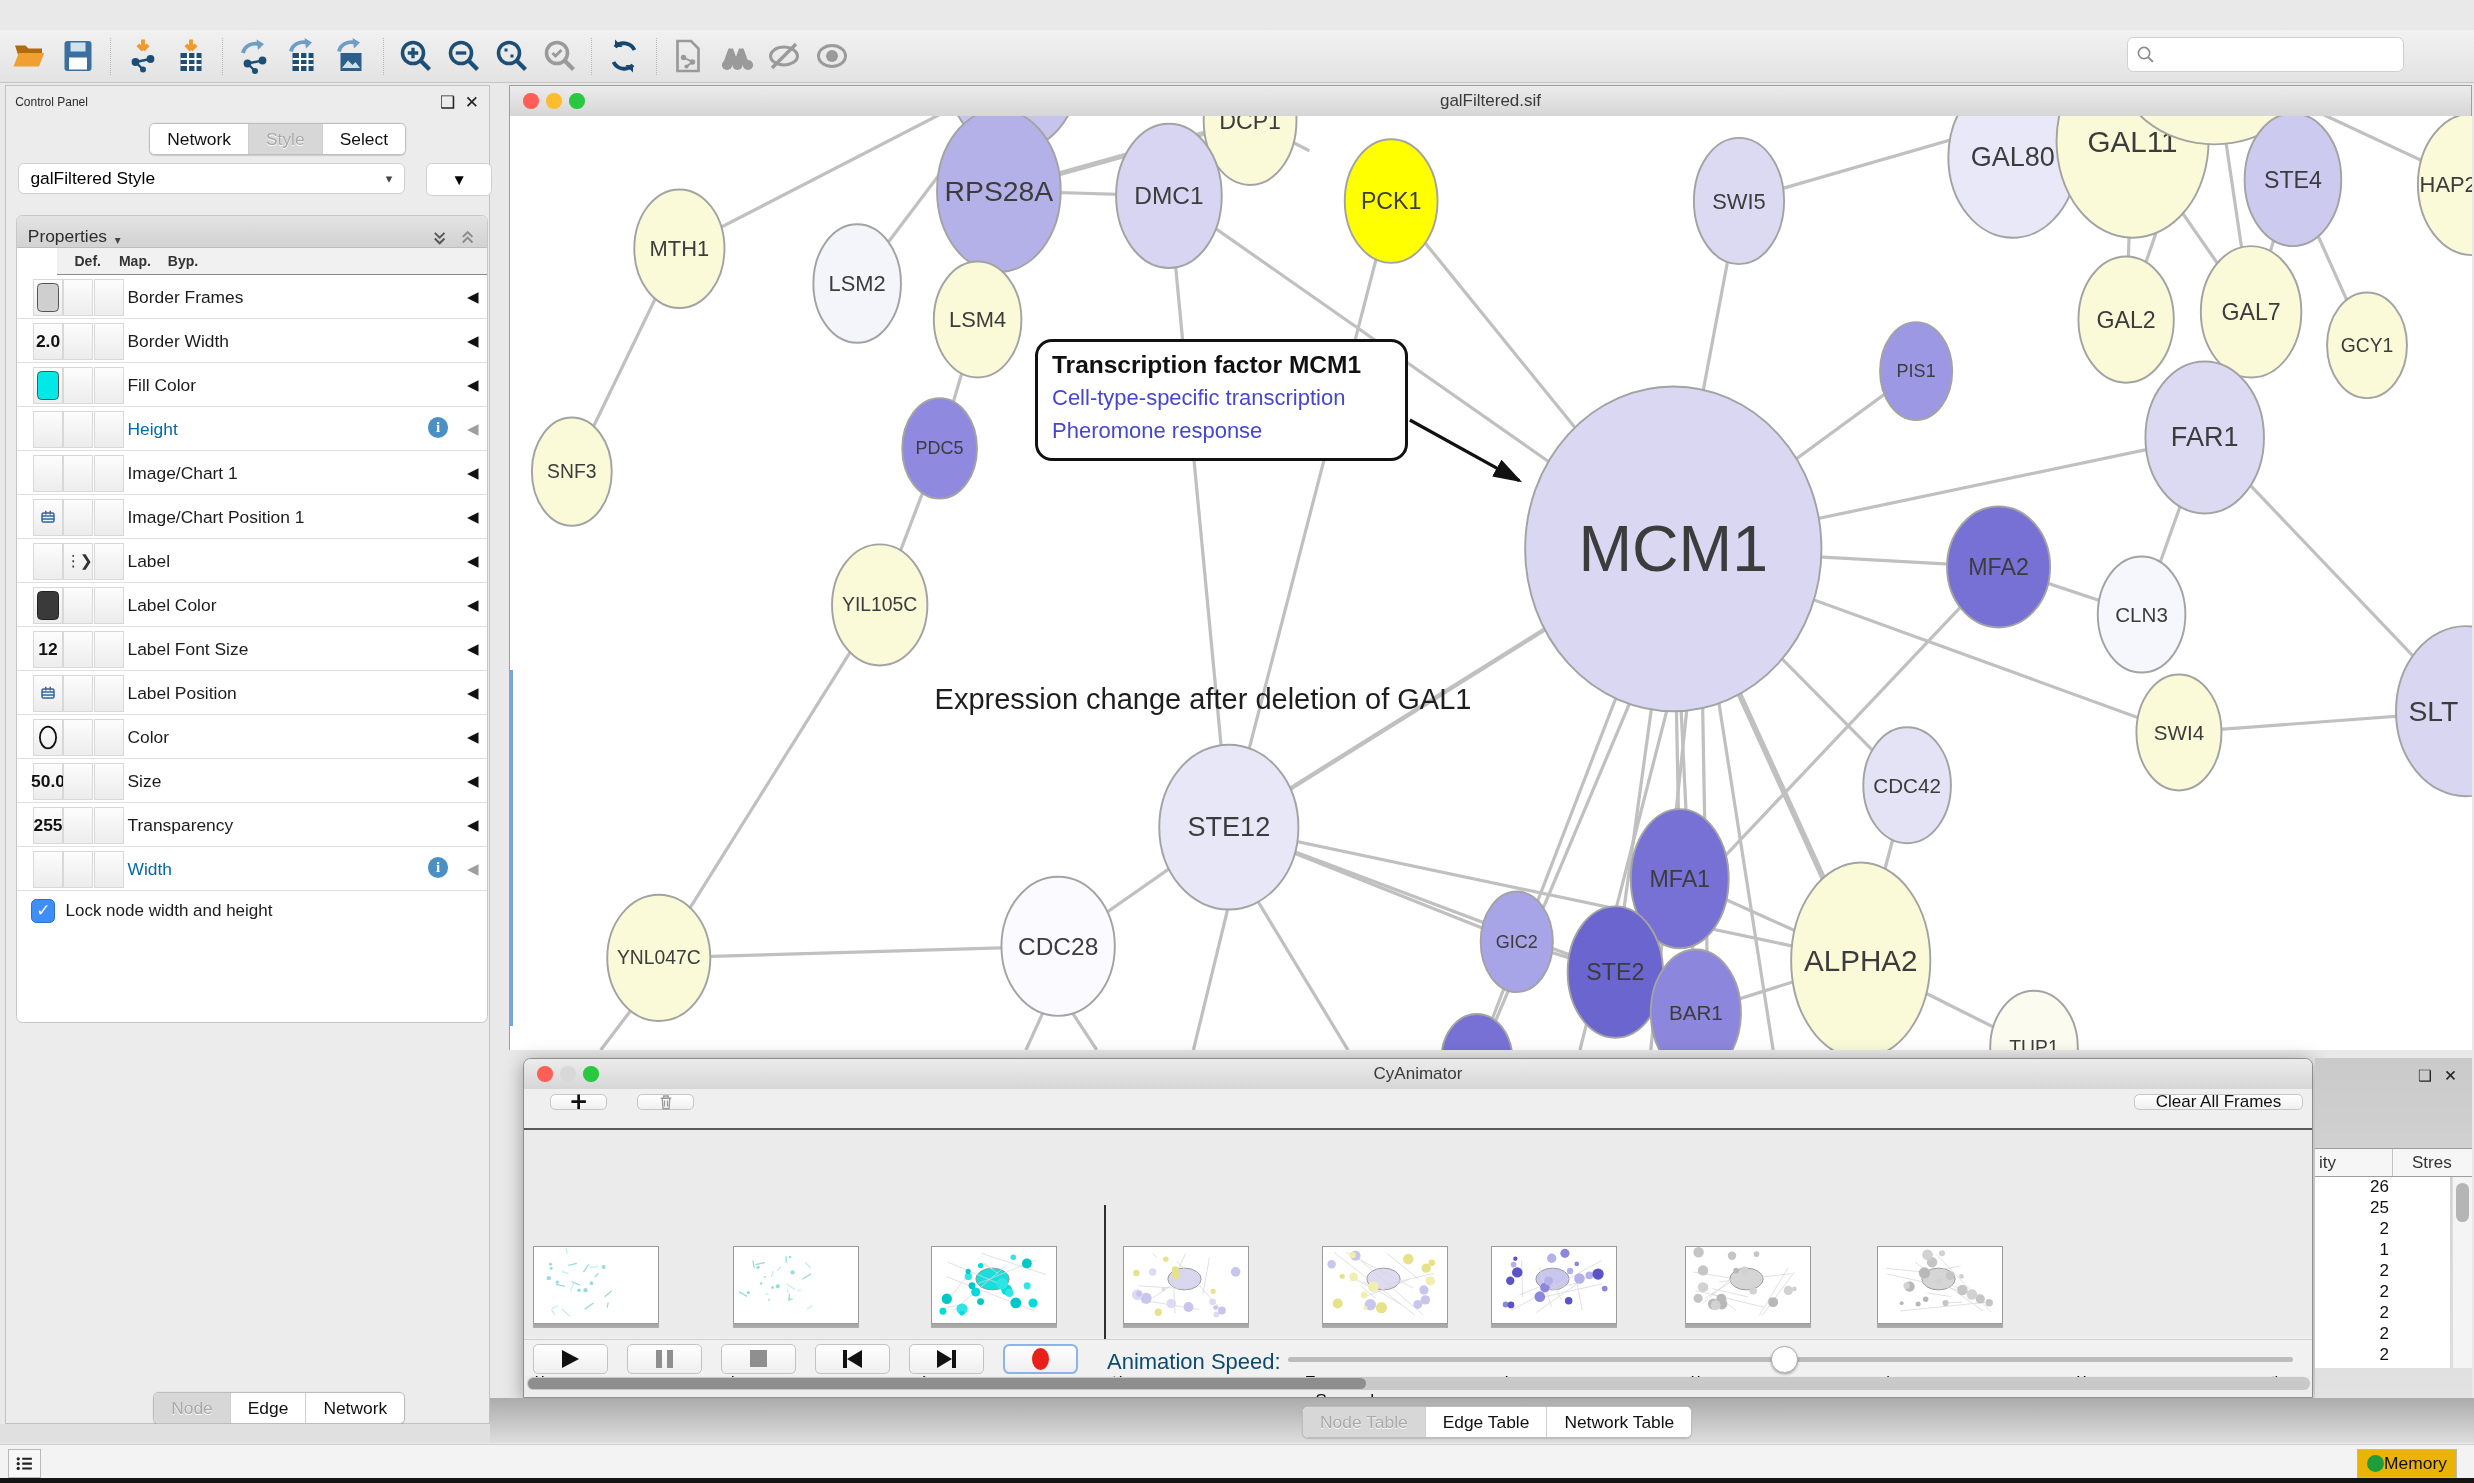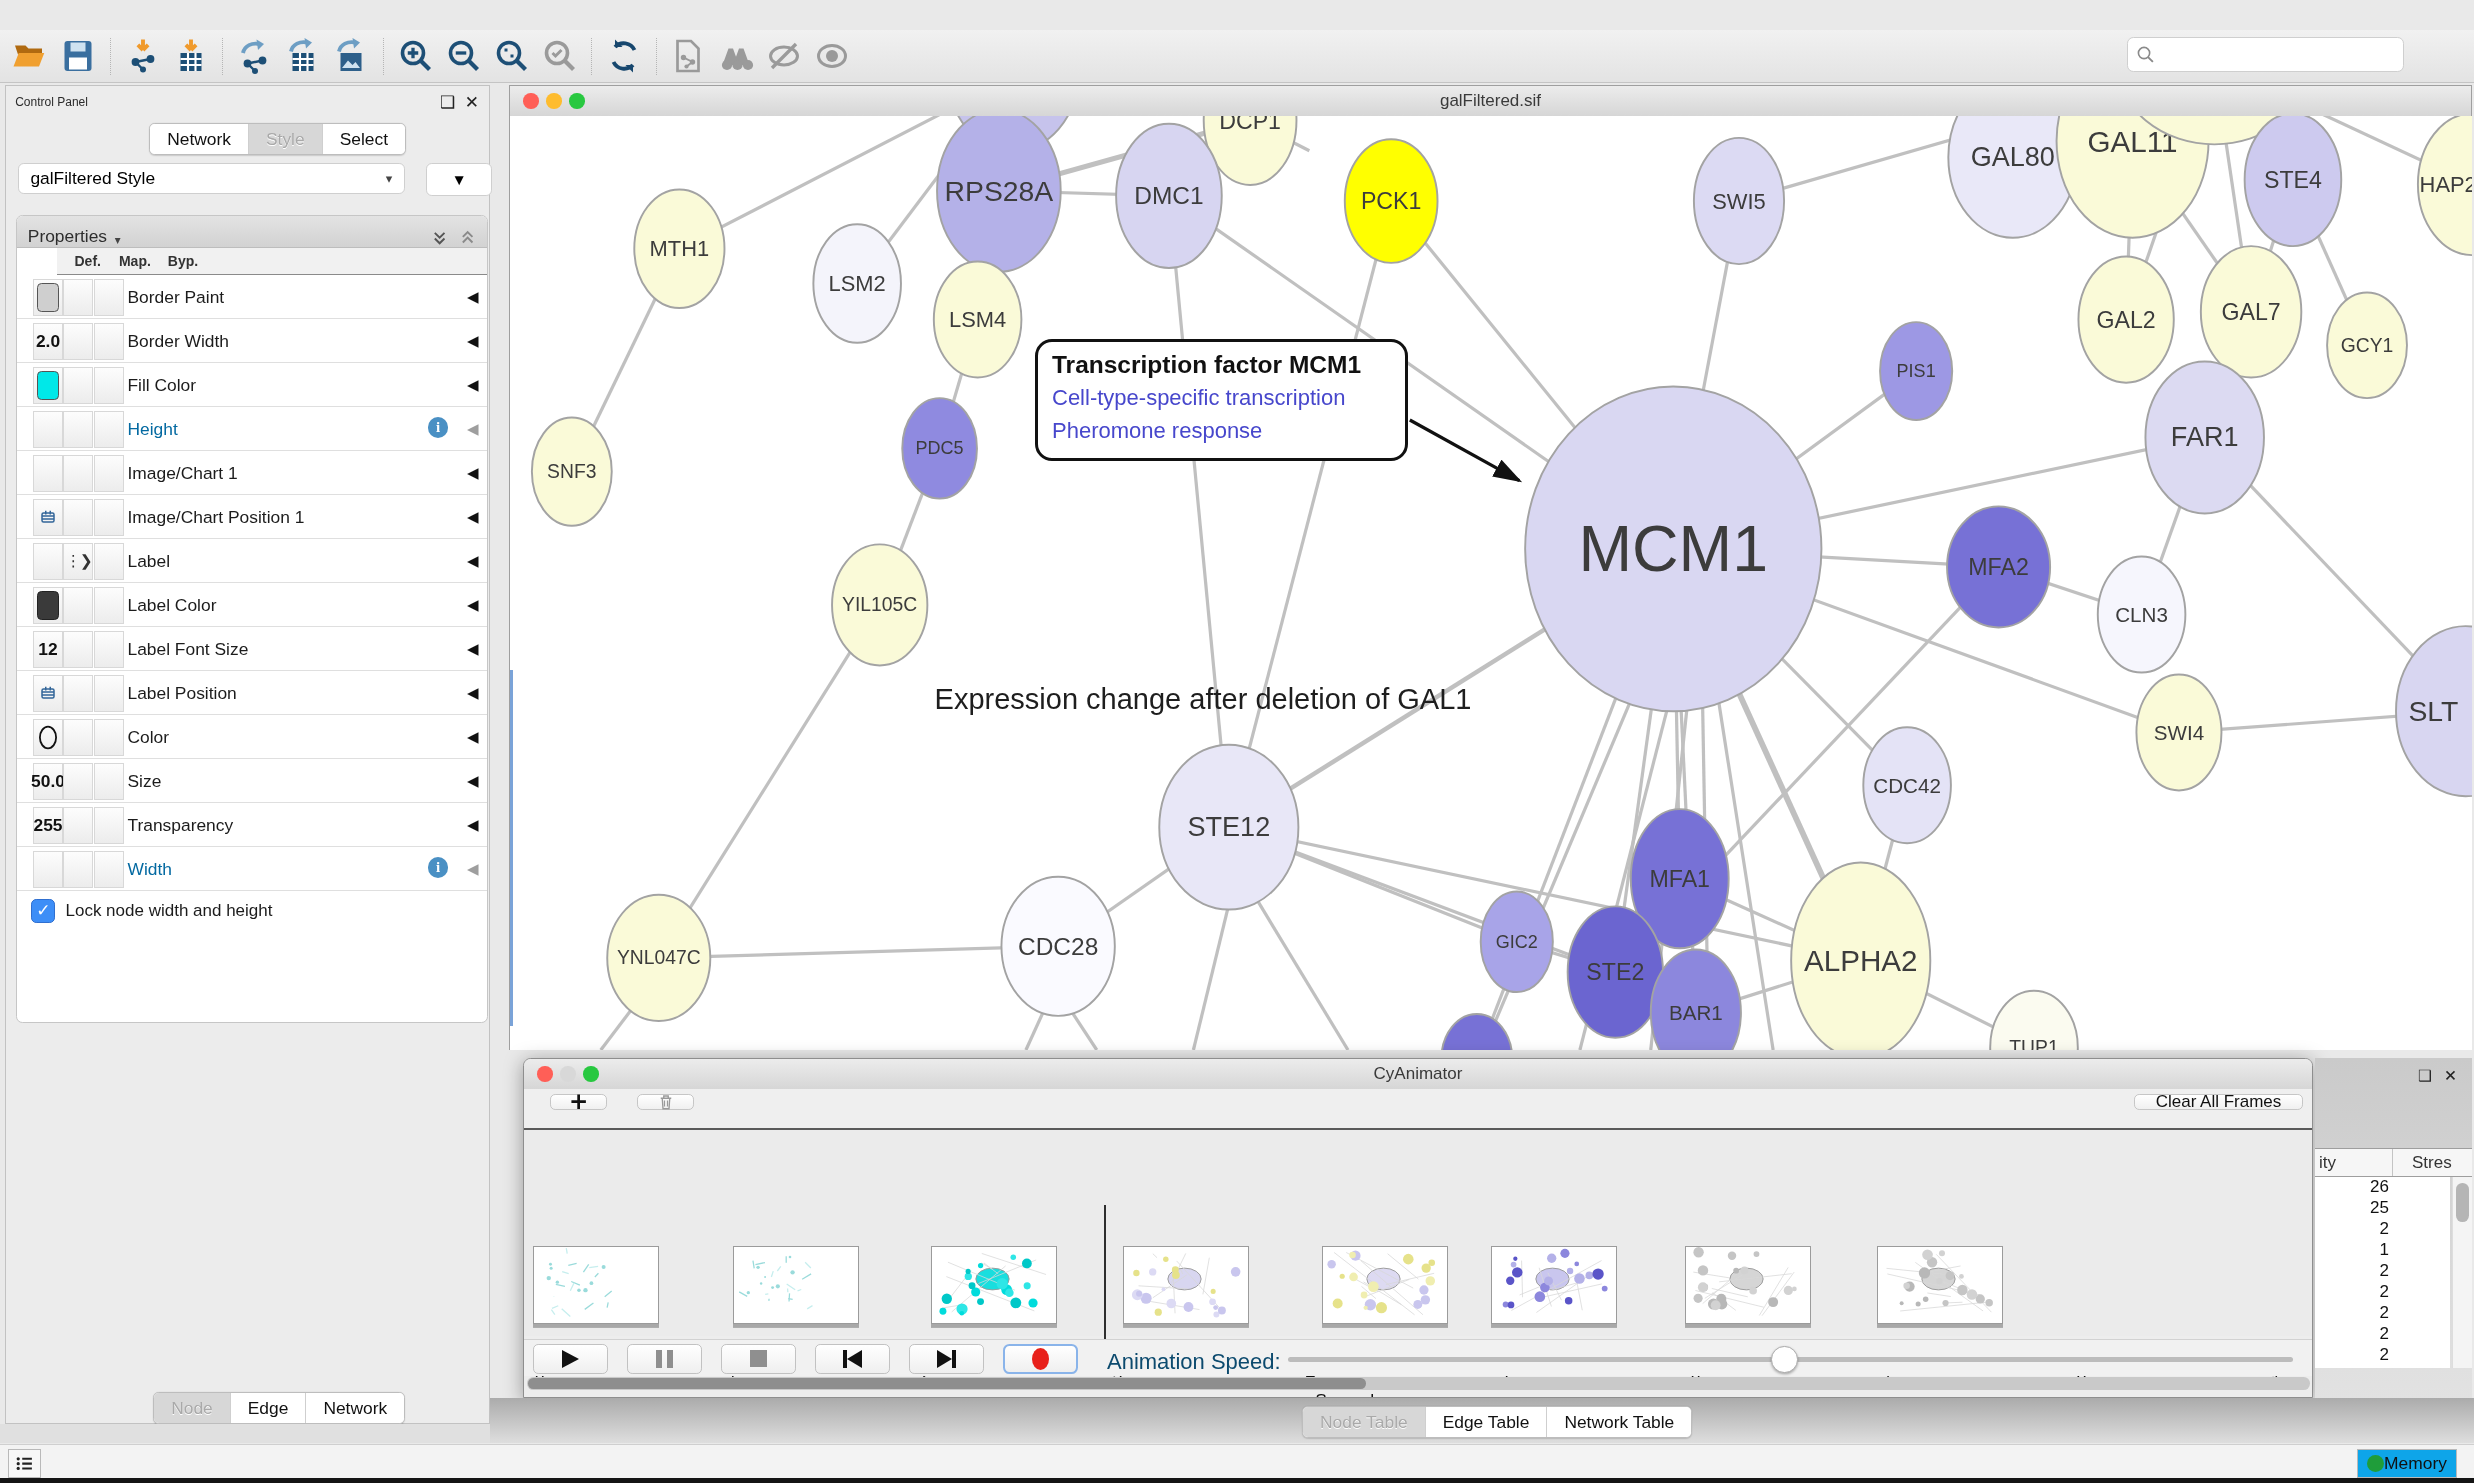--- a/index.html
+++ b/index.html
@@ -70,21 +70,21 @@
   
   #tablepanel{left:2315px;top:1058px;width:157px;height:340px;background:linear-gradient(#cacaca,#e2e2e2);overflow:hidden;}
   #tbl-header{position:absolute;left:0;top:90px;width:157px;height:27px;background:#f6f6f6;border-top:0.6px solid #9e9e9e;border-bottom:1.3px solid #9e9e9e;font-size:17px;color:#333;}
   #tbl-body{position:absolute;left:0;top:119px;width:135px;height:191px;background:#fff;}
   .tbl-row{height:21px;font-size:17px;color:#111;text-align:right;padding-right:61px;}
   #tbl-scroll{position:absolute;left:137px;top:119px;width:19.3px;height:191px;background:#f4f4f4;border-left:0.6px solid #ddd;}
   #tbl-scroll-thumb{position:absolute;left:2.6px;top:6.4px;width:13px;height:39px;background:#b5b5b5;border-radius:6.4px;}
   #bottomstrip{left:490px;top:1398px;width:1985px;height:45px;background:linear-gradient(#ababab,#dedede);}
   #leftstrip{left:0px;top:1424px;width:490px;height:19.3px;background:#e0e0e0;}
   #statusbar{left:0;top:1444px;width:2475px;height:35px;background:#f3f3f3;border-top:0.6px solid #cfcfcf;}
-  #memory-btn{position:absolute;right:18px;top:3.9px;width:98px;height:27px;background:#0ea5e9;border:1.3px solid #b9b9b9;display:flex;align-items:center;justify-content:center;gap:0;font-size:17.4px;color:#111;}
+  #memory-btn{position:absolute;right:18px;top:3.9px;width:98px;height:27px;background:#eab308;border:1.3px solid #b9b9b9;display:flex;align-items:center;justify-content:center;gap:0;font-size:17.4px;color:#111;}
   #dock-edge{left:0;top:1478px;width:2475px;height:5.2px;background:#141414;}
   svg text{font-family:"Liberation Sans",sans-serif;}
 </style>
 </head>
 <body>
 
 <div id="stage">
 
 
   <div id="toolbar" class="abs">
@@ -257,21 +257,21 @@
         <span style="margin-left:18px;">Map.</span>
         <span style="margin-left:17px;">Byp.</span>
       </div>
       <div id="prop-rows">
           <div class="prop-row">
             <div class="defcell" style="left: 15.5px;">
               <div class="swatch" style="background: rgb(207, 207, 207); border: 1.3px solid rgb(85, 85, 85);"></div>
             </div>
             <div class="defcell" style="left: 46px;"></div>
             <div class="defcell" style="left: 77px;"></div>
-            <span class="plabel">Border Paint</span>
+            <span class="plabel">Border Frames</span>
             <span class="prow-arrow">◀</span>
           </div>
           <div class="prop-row">
             <div class="defcell" style="left: 15.5px;">
               <span class="defnum">2.0</span>
             </div>
             <div class="defcell" style="left: 46px;"></div>
             <div class="defcell" style="left: 77px;"></div>
             <span class="plabel">Border Width</span>
             <span class="prow-arrow">◀</span>

